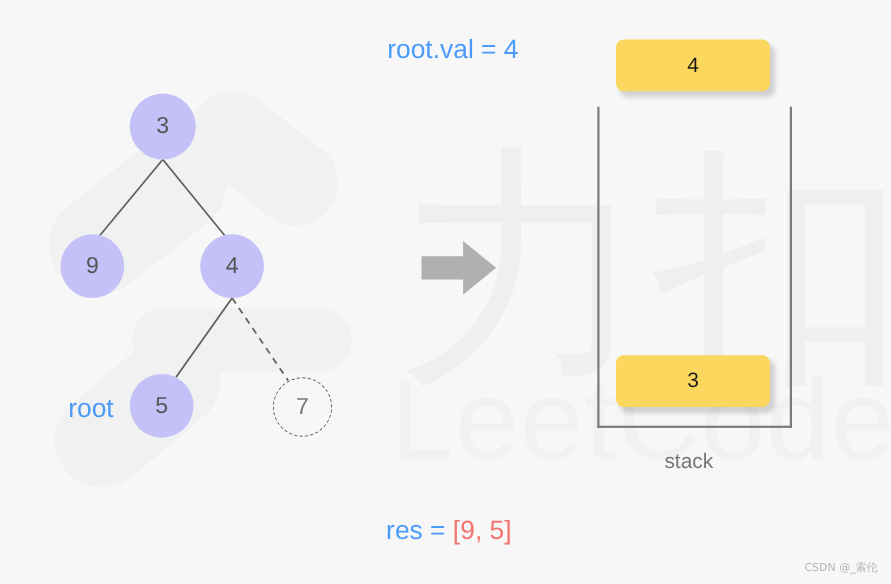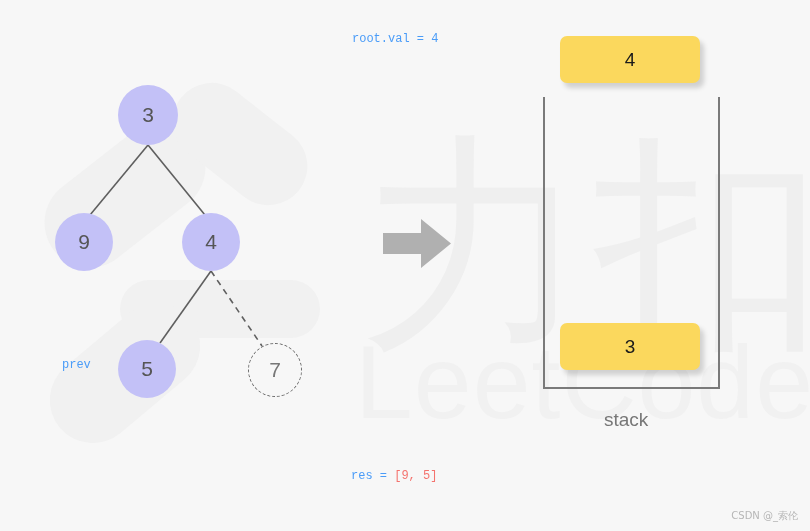--- a/index.html
+++ b/index.html
@@ -74,24 +74,23 @@
   .node.ghost {
     background: transparent;
     border: 1.6px dashed #666666;
     color: #777777;
   }
 
   
   .label-blue {
     position: absolute;
     color: #4a9cf8;
-    font-size: 12px;
+    font-size: 24px;
     z-index: 4;
     white-space: nowrap;
-    font-family: Liberation Mono, monospace;
   }
   .label-gray {
     position: absolute;
     color: #777777;
     font-size: 19px;
     z-index: 4;
     white-space: nowrap;
   }
   .res-list { color: #f4736e; }
 
@@ -185,21 +184,21 @@
   </div>
 
   <div class="node" style="left:118px; top:340px; width:58px; height:58px;">
     <span>5</span>
   </div>
 
   <div class="node ghost" style="left:248px; top:343px; width:52px; height:52px;">
     <span>7</span>
   </div>
 
-  <div class="label-blue" style="left:62px; top:358px;">prev</div>
+  <div class="label-blue" style="left:62px; top:358px;">root</div>
 
   <div class="label-blue" style="left:352px; top:32px;">root.val = 4</div>
 
   <div class="label-blue" style="left:351px; top:469px;"><span>res = </span><span class="res-list">[9, 5]</span></div>
 
   <svg id="arrow" width="70" height="55" viewBox="0 0 70 55">
     <polygon points="0,17 38,17 38,3 68,27.5 38,52 38,38 0,38" fill="#b0b0b0"></polygon>
   </svg>
 
   <div id="stack-frame"></div>

